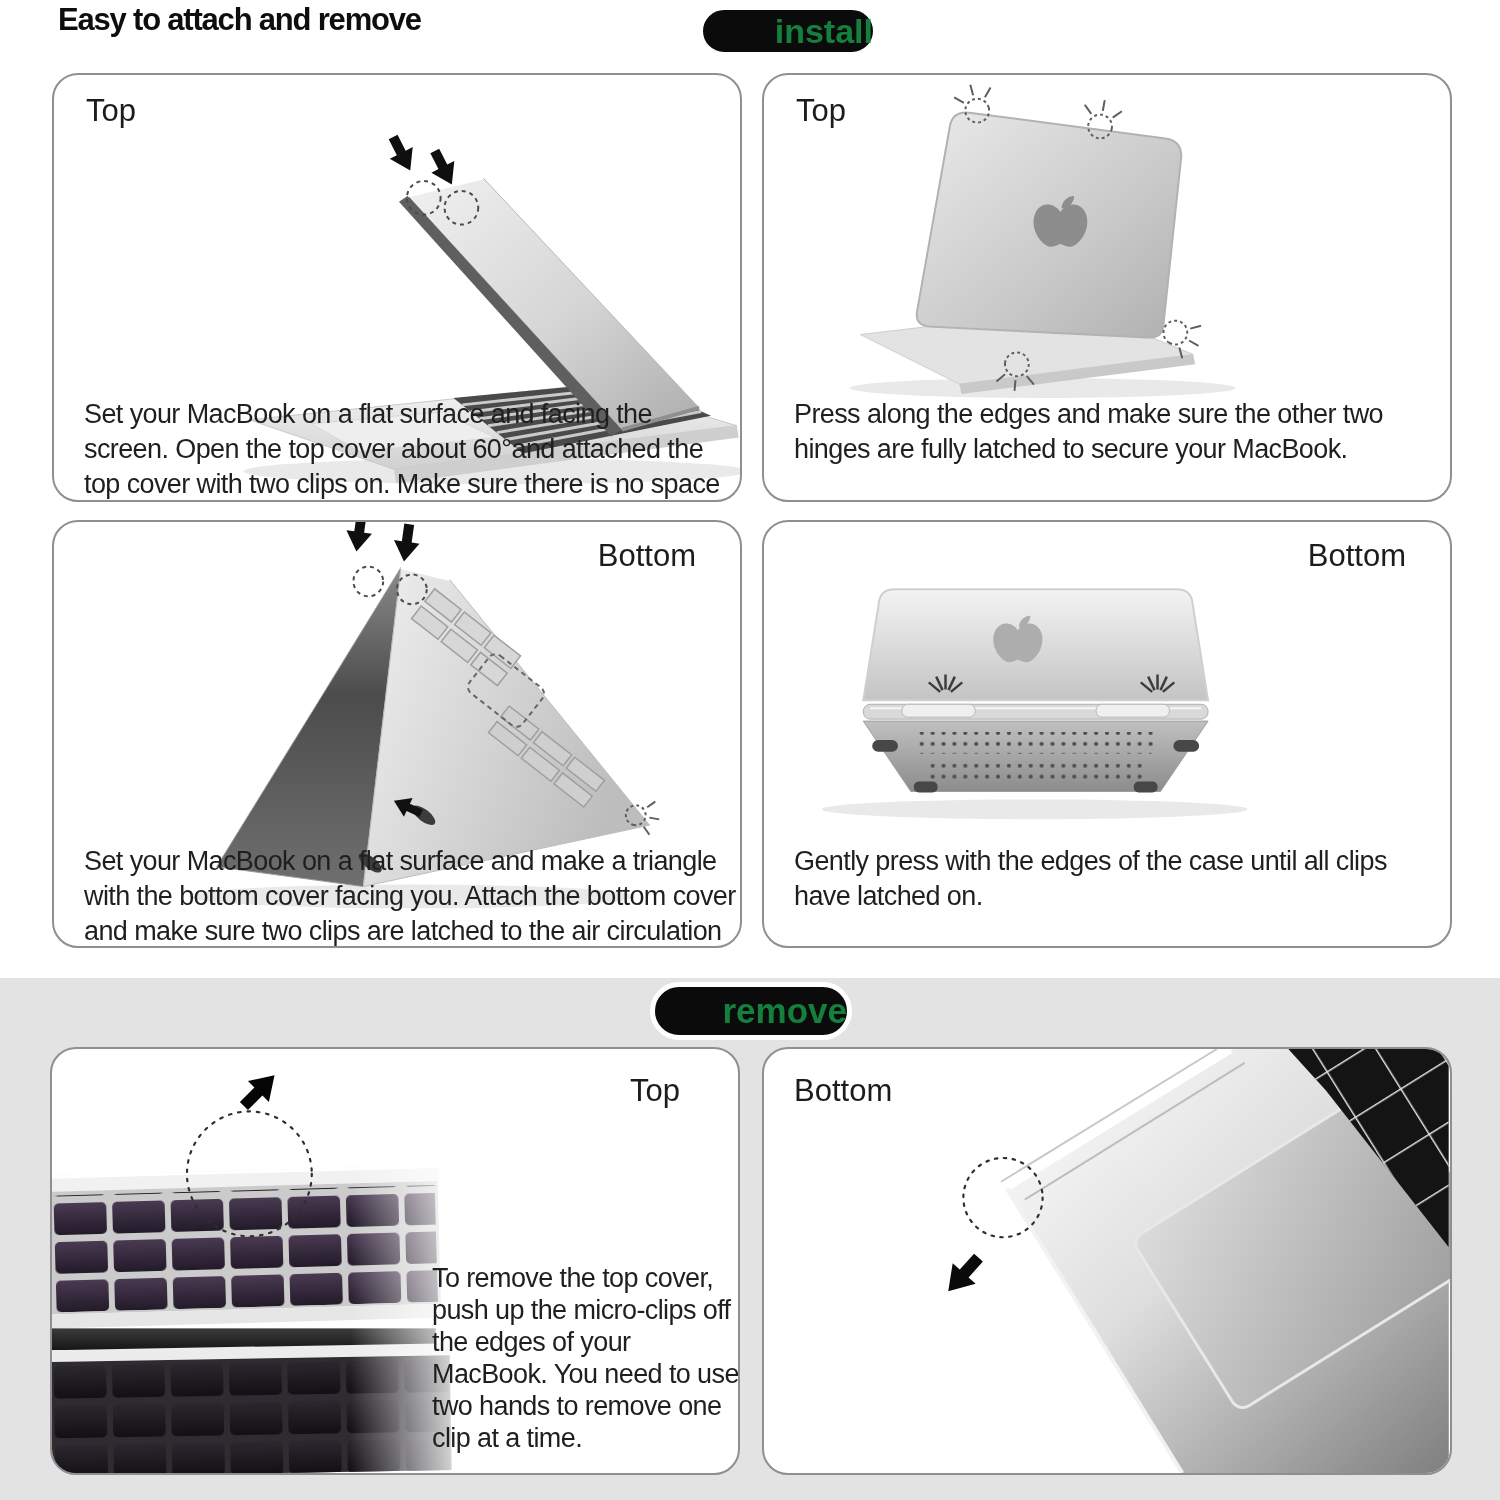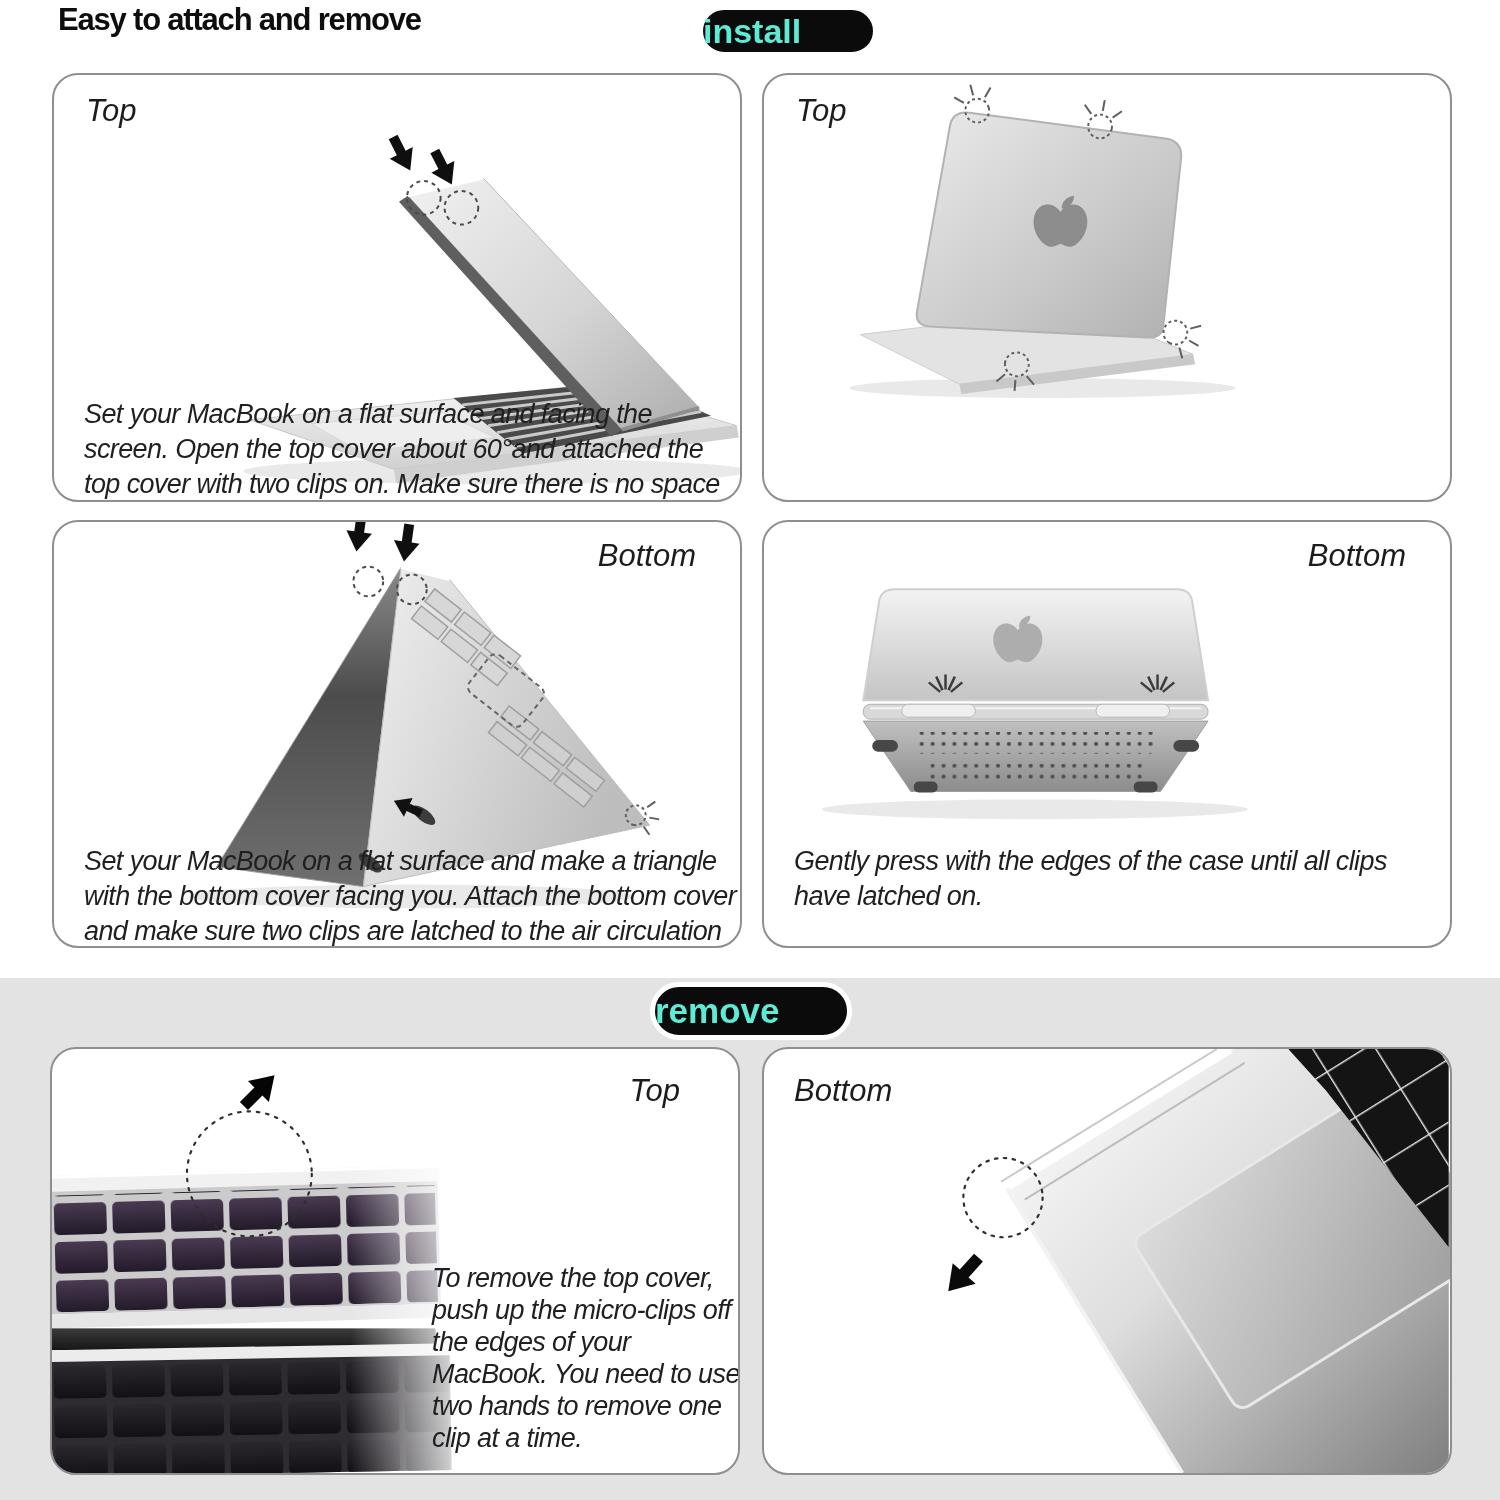--- a/index.html
+++ b/index.html
@@ -1,28 +1,28 @@
 <!DOCTYPE html>
 <html><head>
 <meta charset="utf-8">
 <style>
   html,body{margin:0;padding:0;}
   body{width:1500px;height:1500px;position:relative;background:#ffffff;
        font-family:"Liberation Sans", sans-serif;overflow:hidden;}
   .canvas{position:absolute;inset:0;}
   .title{position:absolute;left:58px;top:2px;font-size:31px;font-weight:bold;
          color:#0e0e0e;letter-spacing:-1.2px;}
-  .pill{position:absolute;background:#0b0b0b;color:#5eead4;font-weight:bold;
-        text-align:left;border-radius:36px;border:5px solid #ffffff;
+  .pill{position:absolute;background:#0b0b0b;color:#15803d;font-weight:bold;
+        text-align:right;border-radius:36px;border:5px solid #ffffff;
         box-sizing:border-box;}
   .pill.install{left:698px;top:5px;width:180px;height:52px;font-size:34px;line-height:42px;}
   .pill.remove{left:650px;top:982px;width:202px;height:58px;font-size:35px;line-height:47px;}
   .band{position:absolute;left:0;top:978px;width:1500px;height:522px;background:#e3e3e3;}
   .panel{position:absolute;box-sizing:border-box;background:#ffffff;
-         border:2px solid #8f8f8f;border-radius:26px;overflow:hidden;font-style:italic;}
+         border:2px solid #8f8f8f;border-radius:26px;overflow:hidden;}
   #p1{left:52px;top:73px;width:690px;height:429px;}
   #p2{left:762px;top:73px;width:690px;height:429px;}
   #p3{left:52px;top:520px;width:690px;height:428px;}
   #p4{left:762px;top:520px;width:690px;height:428px;}
   #p5{left:50px;top:1047px;width:690px;height:428px;}
   #p6{left:762px;top:1047px;width:690px;height:428px;}
   .panel svg.illus{position:absolute;left:0;top:0;width:100%;height:100%;z-index:1;}
   .plabel{position:absolute;font-size:31px;color:#1c1c1c;z-index:2;}
   .plabel.tl{left:32px;top:18px;}
   .plabel.tr{right:44px;top:16px;}
@@ -124,20 +124,21 @@
           <line x1="-11" y1="-11" x2="-19" y2="-19"></line>
       </g>
       <g transform="translate(254,292) rotate(185)" fill="none" stroke="#5e5e5e" stroke-width="2">
         <circle r="12" stroke-dasharray="3,3"></circle>
           <line y1="-16" y2="-27"></line>
           <line x1="11" y1="-11" x2="19" y2="-19"></line>
           <line x1="-11" y1="-11" x2="-19" y2="-19"></line>
       </g>
     </svg>
     <div class="plabel tl">Top</div>
+    <div class="ptext install">Press along the edges and make sure the other two hinges are fully latched to secure your MacBook.</div>
   </section>
 
   <section class="panel" id="p3">
     <svg class="illus" viewBox="0 0 690 428">
       <defs>
         <linearGradient id="p3face" x1="0" y1="0" x2="1" y2="0.4">
           <stop offset="0" stop-color="#f0f0f0"></stop>
             <stop offset="1" stop-color="#bdbdbd"></stop>
         </linearGradient>
         <linearGradient id="p3dark" x1="0" y1="0" x2="0" y2="1">

